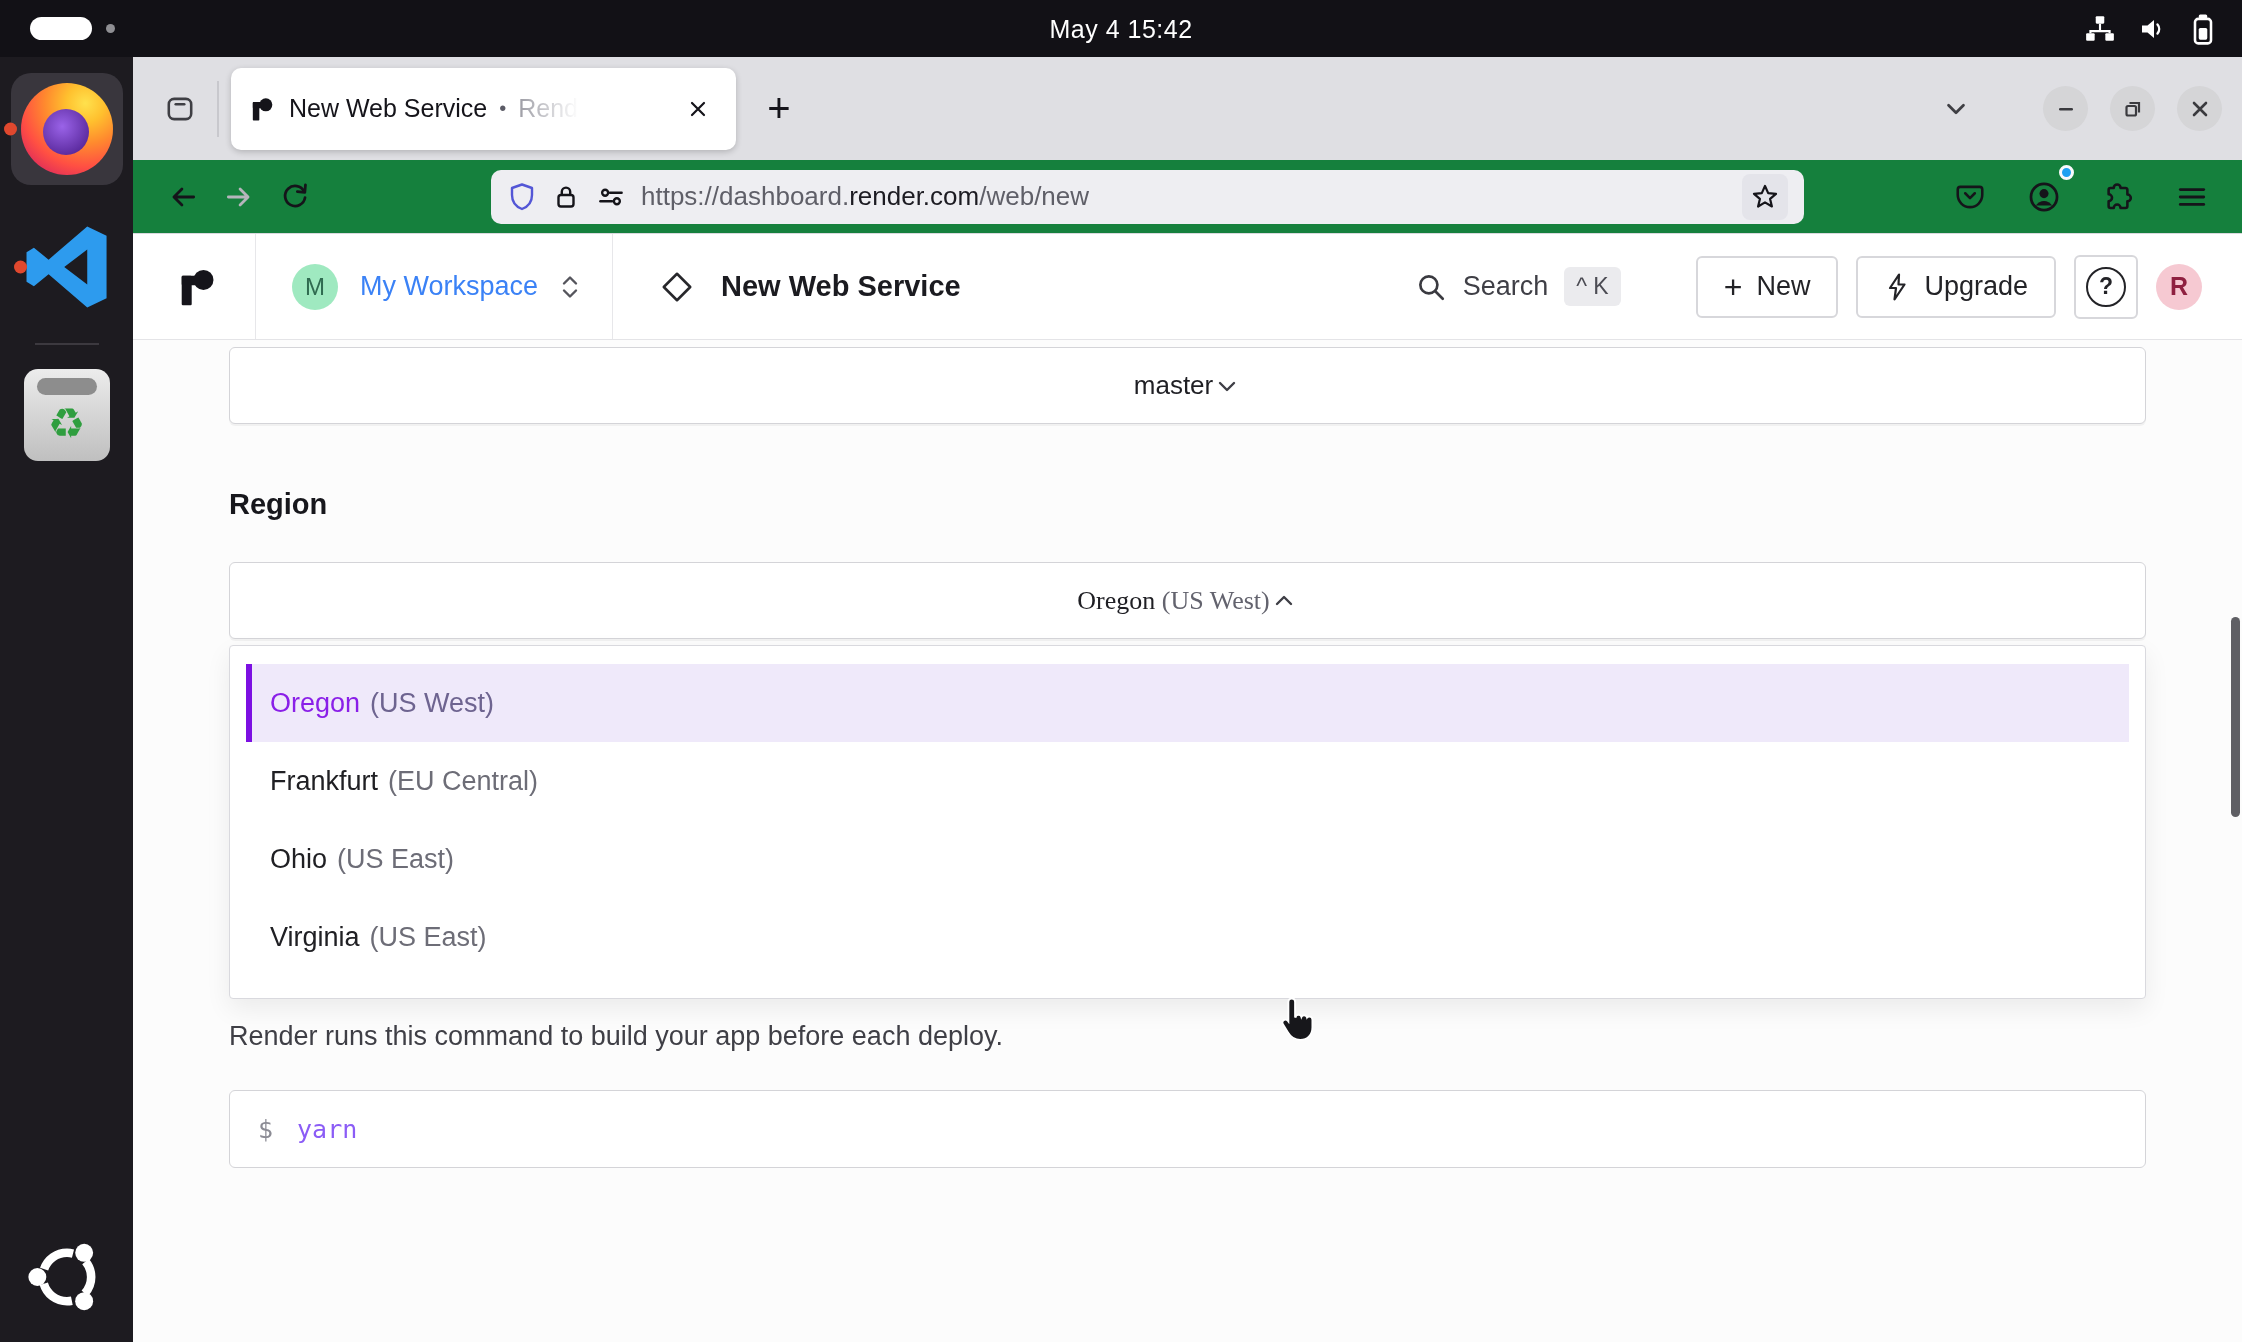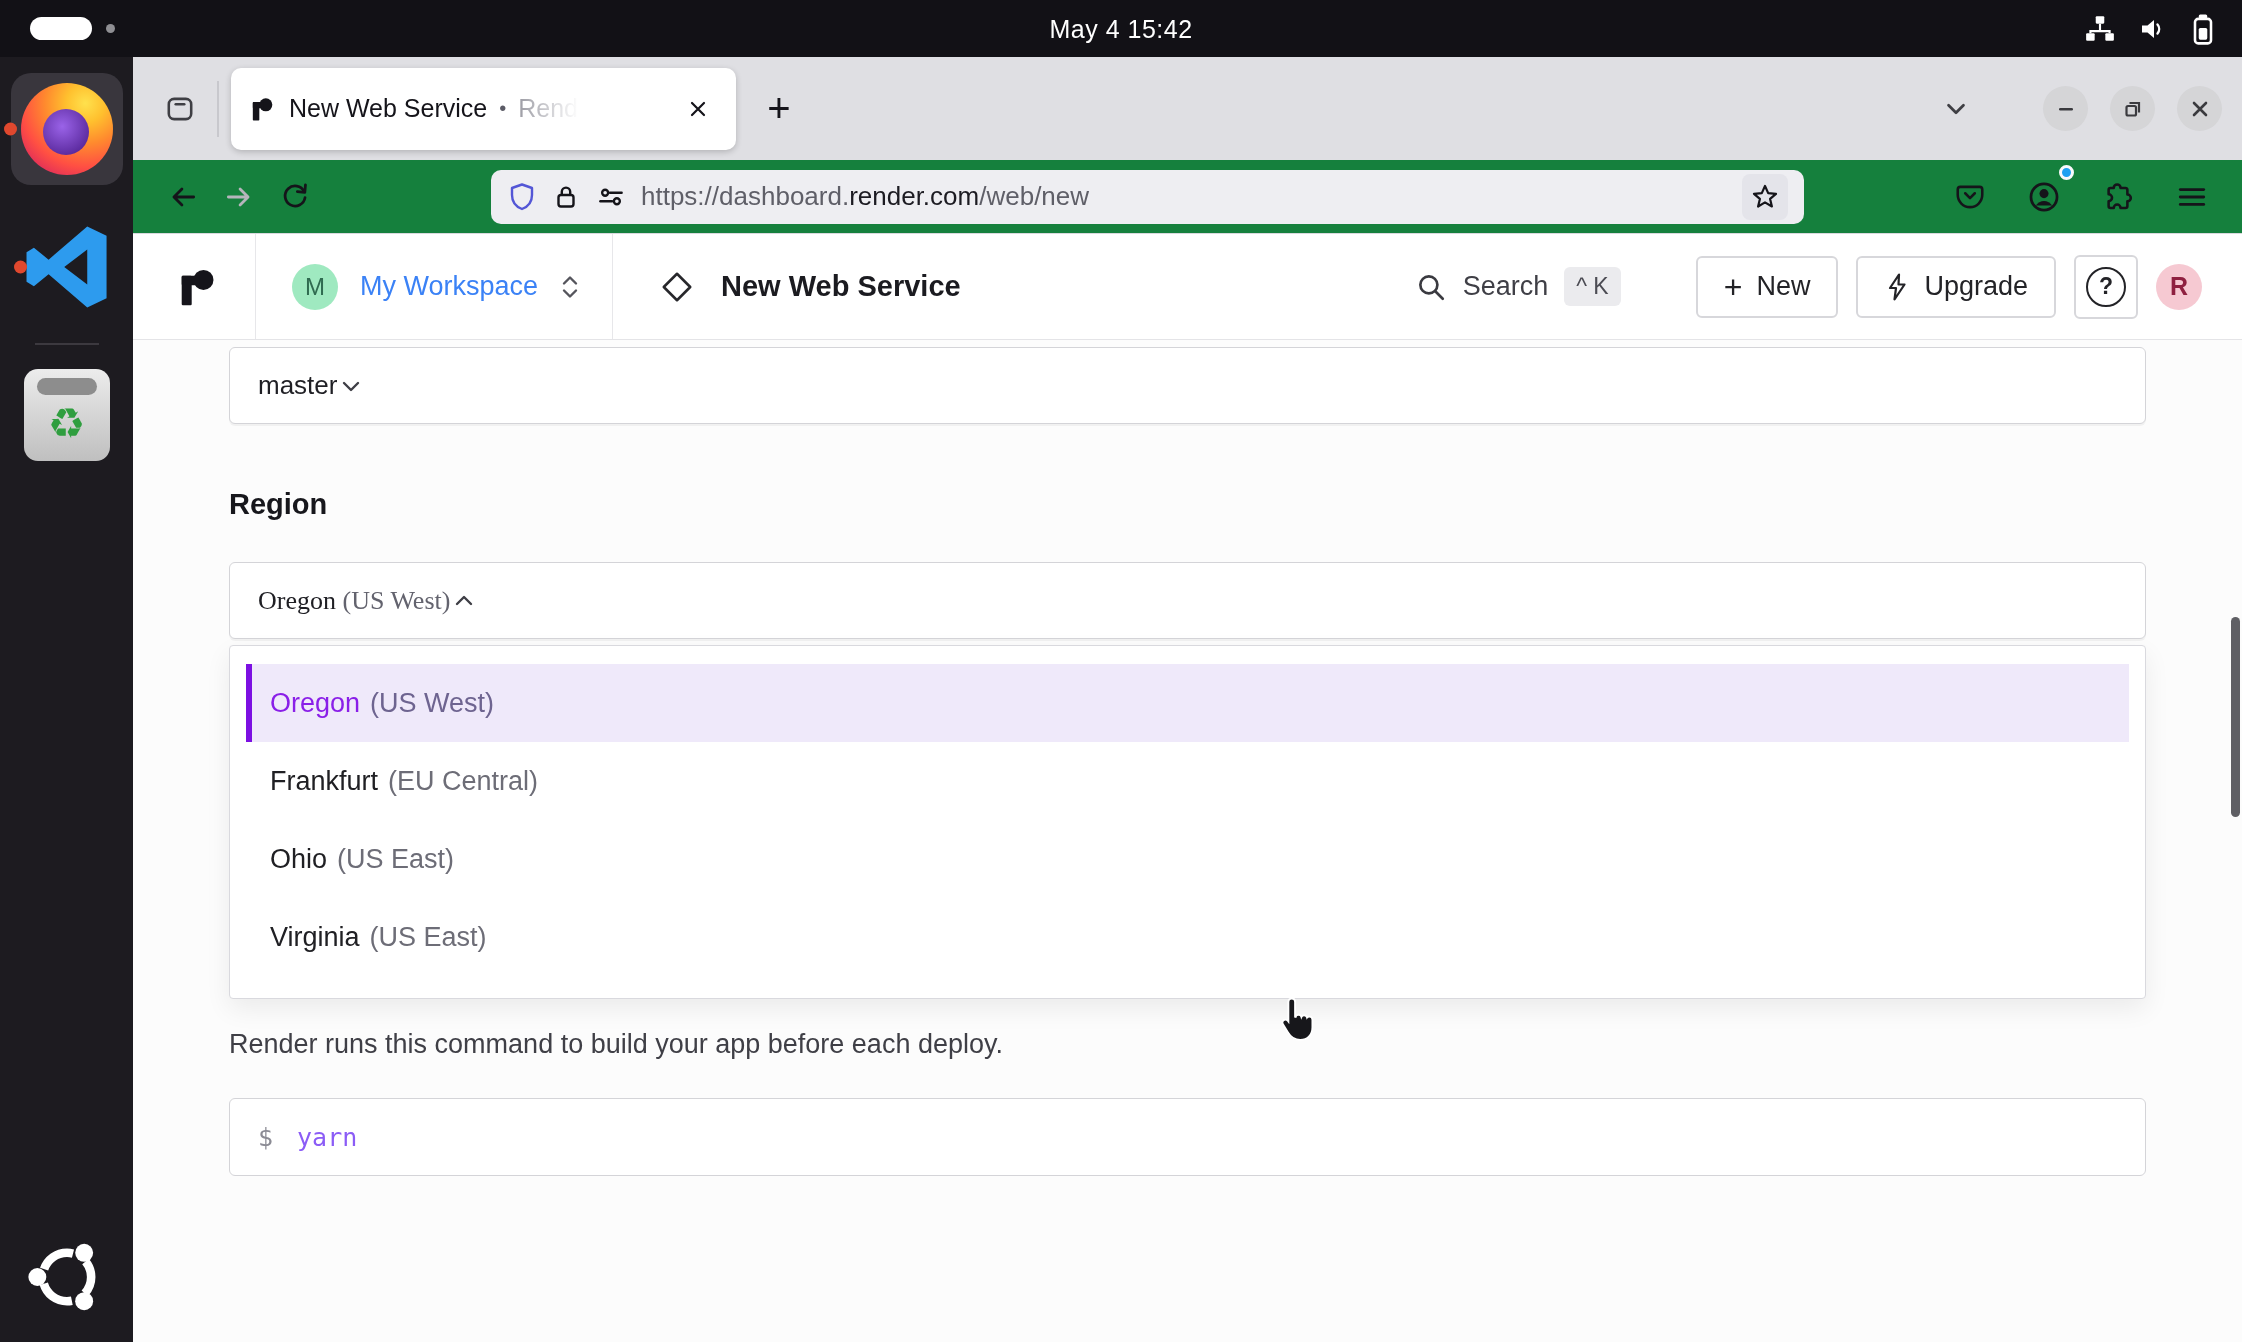--- a/index.html
+++ b/index.html
@@ -88,36 +88,36 @@
   .btn .plus{font-size:32px;font-weight:300;line-height:0;}
   .help-btn{width:64px;height:64px;border:2px solid #d7d7db;border-radius:6px;background:#fff;display:grid;place-items:center;}
   .help-circle{width:40px;height:40px;border:2.5px solid #232327;border-radius:50%;display:grid;place-items:center;
                font-size:23px;font-weight:600;color:#232327;}
   .user-avatar{width:46px;height:46px;border-radius:50%;background:#f6c9d2;color:#8f2040;font-size:25px;font-weight:600;
                display:grid;place-items:center;}
 
   
   .content{flex:1;background:#fcfcfc;padding:7px 96px 0;font-size:26px;color:#27272a;overflow:hidden;}
   .select-box{height:77px;background:#fff;border:1px solid #d4d4d8;border-radius:6px;box-shadow:0 2px 0 rgba(0,0,0,.045);
-              display:flex;align-items:center;justify-content:flex-start;padding:0 28px;}
+              display:flex;align-items:center;justify-content:center;padding:0 28px;}
   .select-value{font-size:26px;color:#1f1f24;}
   .val-area{color:#63636e;}
   .region-heading{margin-top:64px;font-size:29px;font-weight:700;color:#17171c;}
   .region-desc{margin-top:20px;font-size:27px;color:#4b4b53;}
   .link{color:#8417e0;}
   .region-select{margin-top:41px;font-family:Liberation Serif, serif;}
   .dropdown{margin-top:6px;background:#fff;border:1px solid #d9d9de;border-radius:4px;
             padding:18px 16px 22px;box-shadow:0 10px 26px rgba(0,0,0,.07);}
   .option{height:78px;display:flex;align-items:center;padding:0 24px;font-size:27px;color:#202024;}
   .option .area{color:#6d6d77;margin-left:10px;}
   .option.selected{background:#efe9fa;border-left:6px solid #7c10e2;padding-left:18px;}
   .option.selected .city{color:#8a1fe8;}
   .option.selected .area{color:#6e6490;}
   .option.hovered{background:#ececec;}
-  .build-desc{margin-top:30px;font-size:27px;color:#3f3f46;}
+  .build-desc{margin-top:22px;font-size:27px;color:#3f3f46;}
   .cmd-box{margin-top:38px;height:78px;background:#fff;border:1px solid #d4d4d8;border-radius:6px;
            display:flex;align-items:center;padding:0 28px;font-family:"DejaVu Sans Mono",monospace;font-size:25px;}
   .prompt{color:#8b8b94;margin-right:24px;}
   .cmd{color:#8b5cf6;}
 
   .scroll-thumb{position:absolute;left:2231px;top:617px;width:9px;height:200px;background:#5f5f64;border-radius:5px;}
   .cursor{position:absolute;left:1280px;top:996px;}
   svg{display:block;}
 </style>
 </head>

